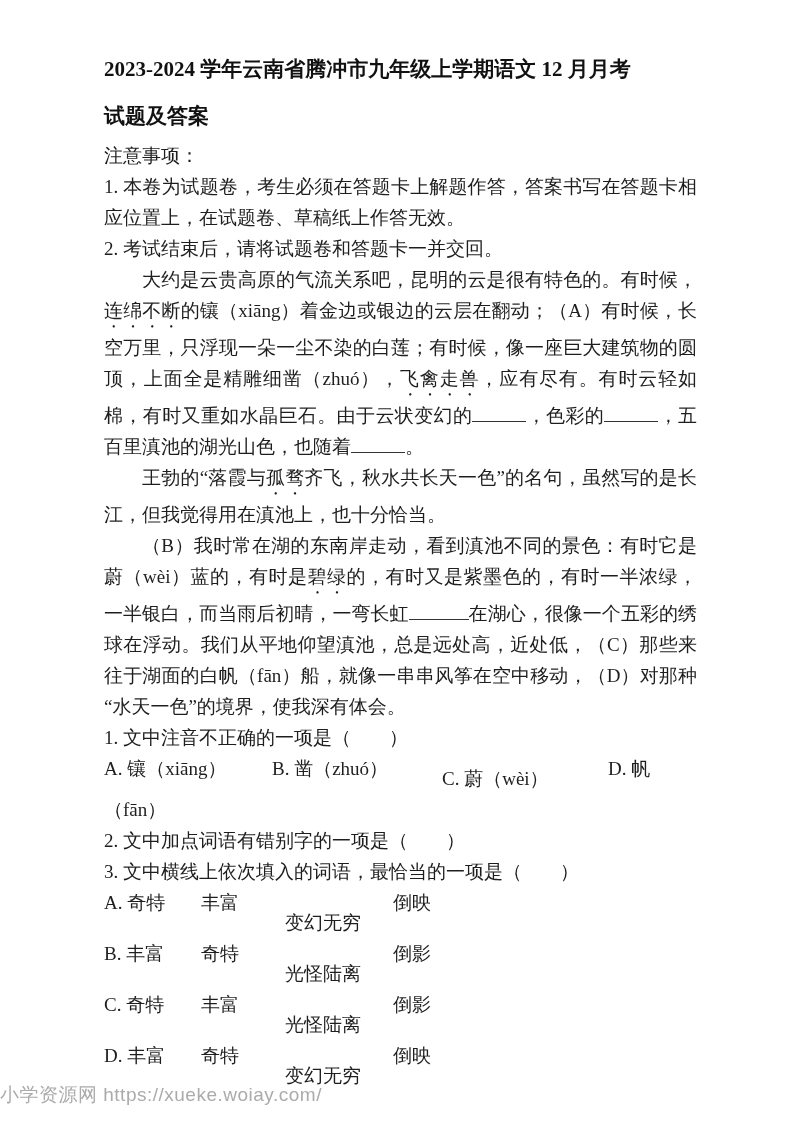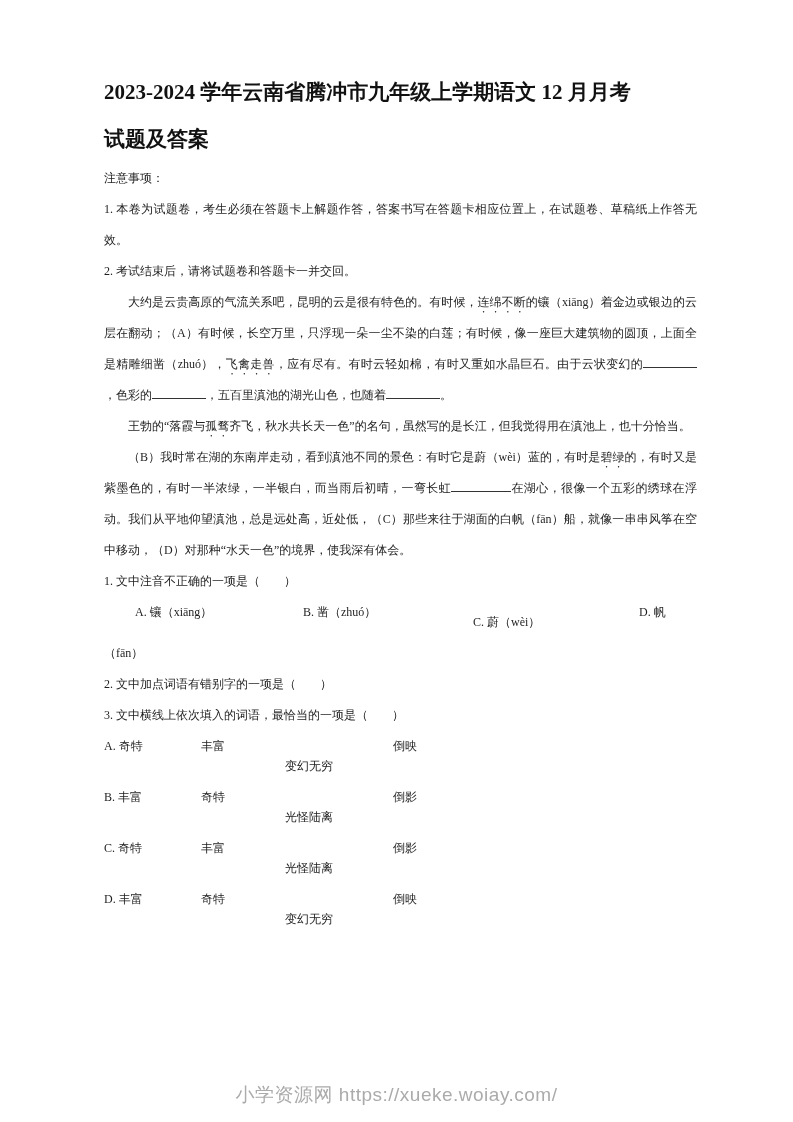--- a/index.html
+++ b/index.html
@@ -2,35 +2,35 @@
 <html lang="zh"><head>
 <meta charset="utf-8">
 <style>
   html,body{margin:0;padding:0;background:#ffffff;}
   .page{
     position:relative;
     width:793px;height:1122px;
     margin:0 auto;
     background:#ffffff;
     box-sizing:border-box;
-    padding:69px 96px 0 104px;
+    padding:46px 96px 0 104px;
     font-family:"Liberation Serif","DejaVu Serif",serif;
     color:#1e1e1e;
     overflow:hidden;
   }
   .title{
     margin:0;
     font-size:21px;
     font-weight:bold;
     line-height:47px;
     color:#111;
   }
   .title .tline{display:block;}
   .bodytext{
-    font-size:12px;
+    font-size:19px;
     line-height:31px;
     text-align:justify;
   }
   .bodytext p{margin:0;}
   .para{text-indent:2em;}
   .dot{
     -webkit-text-emphasis:filled dot;
     -webkit-text-emphasis-position:under;
     text-emphasis:filled dot;
     text-emphasis-position:under right;
@@ -39,28 +39,28 @@
   .blank{
     display:inline-block;
     width:54px;
     height:14px;
     border-bottom:1px solid #333;
     vertical-align:baseline;
   }
   .blank.wide{width:60px;}
   .optrow{display:flex;text-align:left;}
   .optrow .oc{display:inline-block;}
-  .q1a{width:168px;margin-left:31px;} .q1b{width:170px;} .q1c{width:166px;margin-top:10px;}
+  .q1a{width:168px;} .q1b{width:170px;} .q1c{width:166px;margin-top:10px;}
   .q2a{width:170px;} .q2b{width:165px;} .q2c{width:167px;}
   .q3c1{width:97px;} .q3c2{width:84px;} .q3c3{width:108px;margin-top:20px;}
   .footer{
     position:absolute;
     left:0;right:0;
     bottom:14px;
-    text-align:center;
+    text-align:left;
     font-family:"Liberation Sans","DejaVu Sans",sans-serif;
     font-size:19px;
     color:#ababab;
     letter-spacing:0.5px;
   }
 </style>
 </head>
 <body>
 
 <div class="page">

